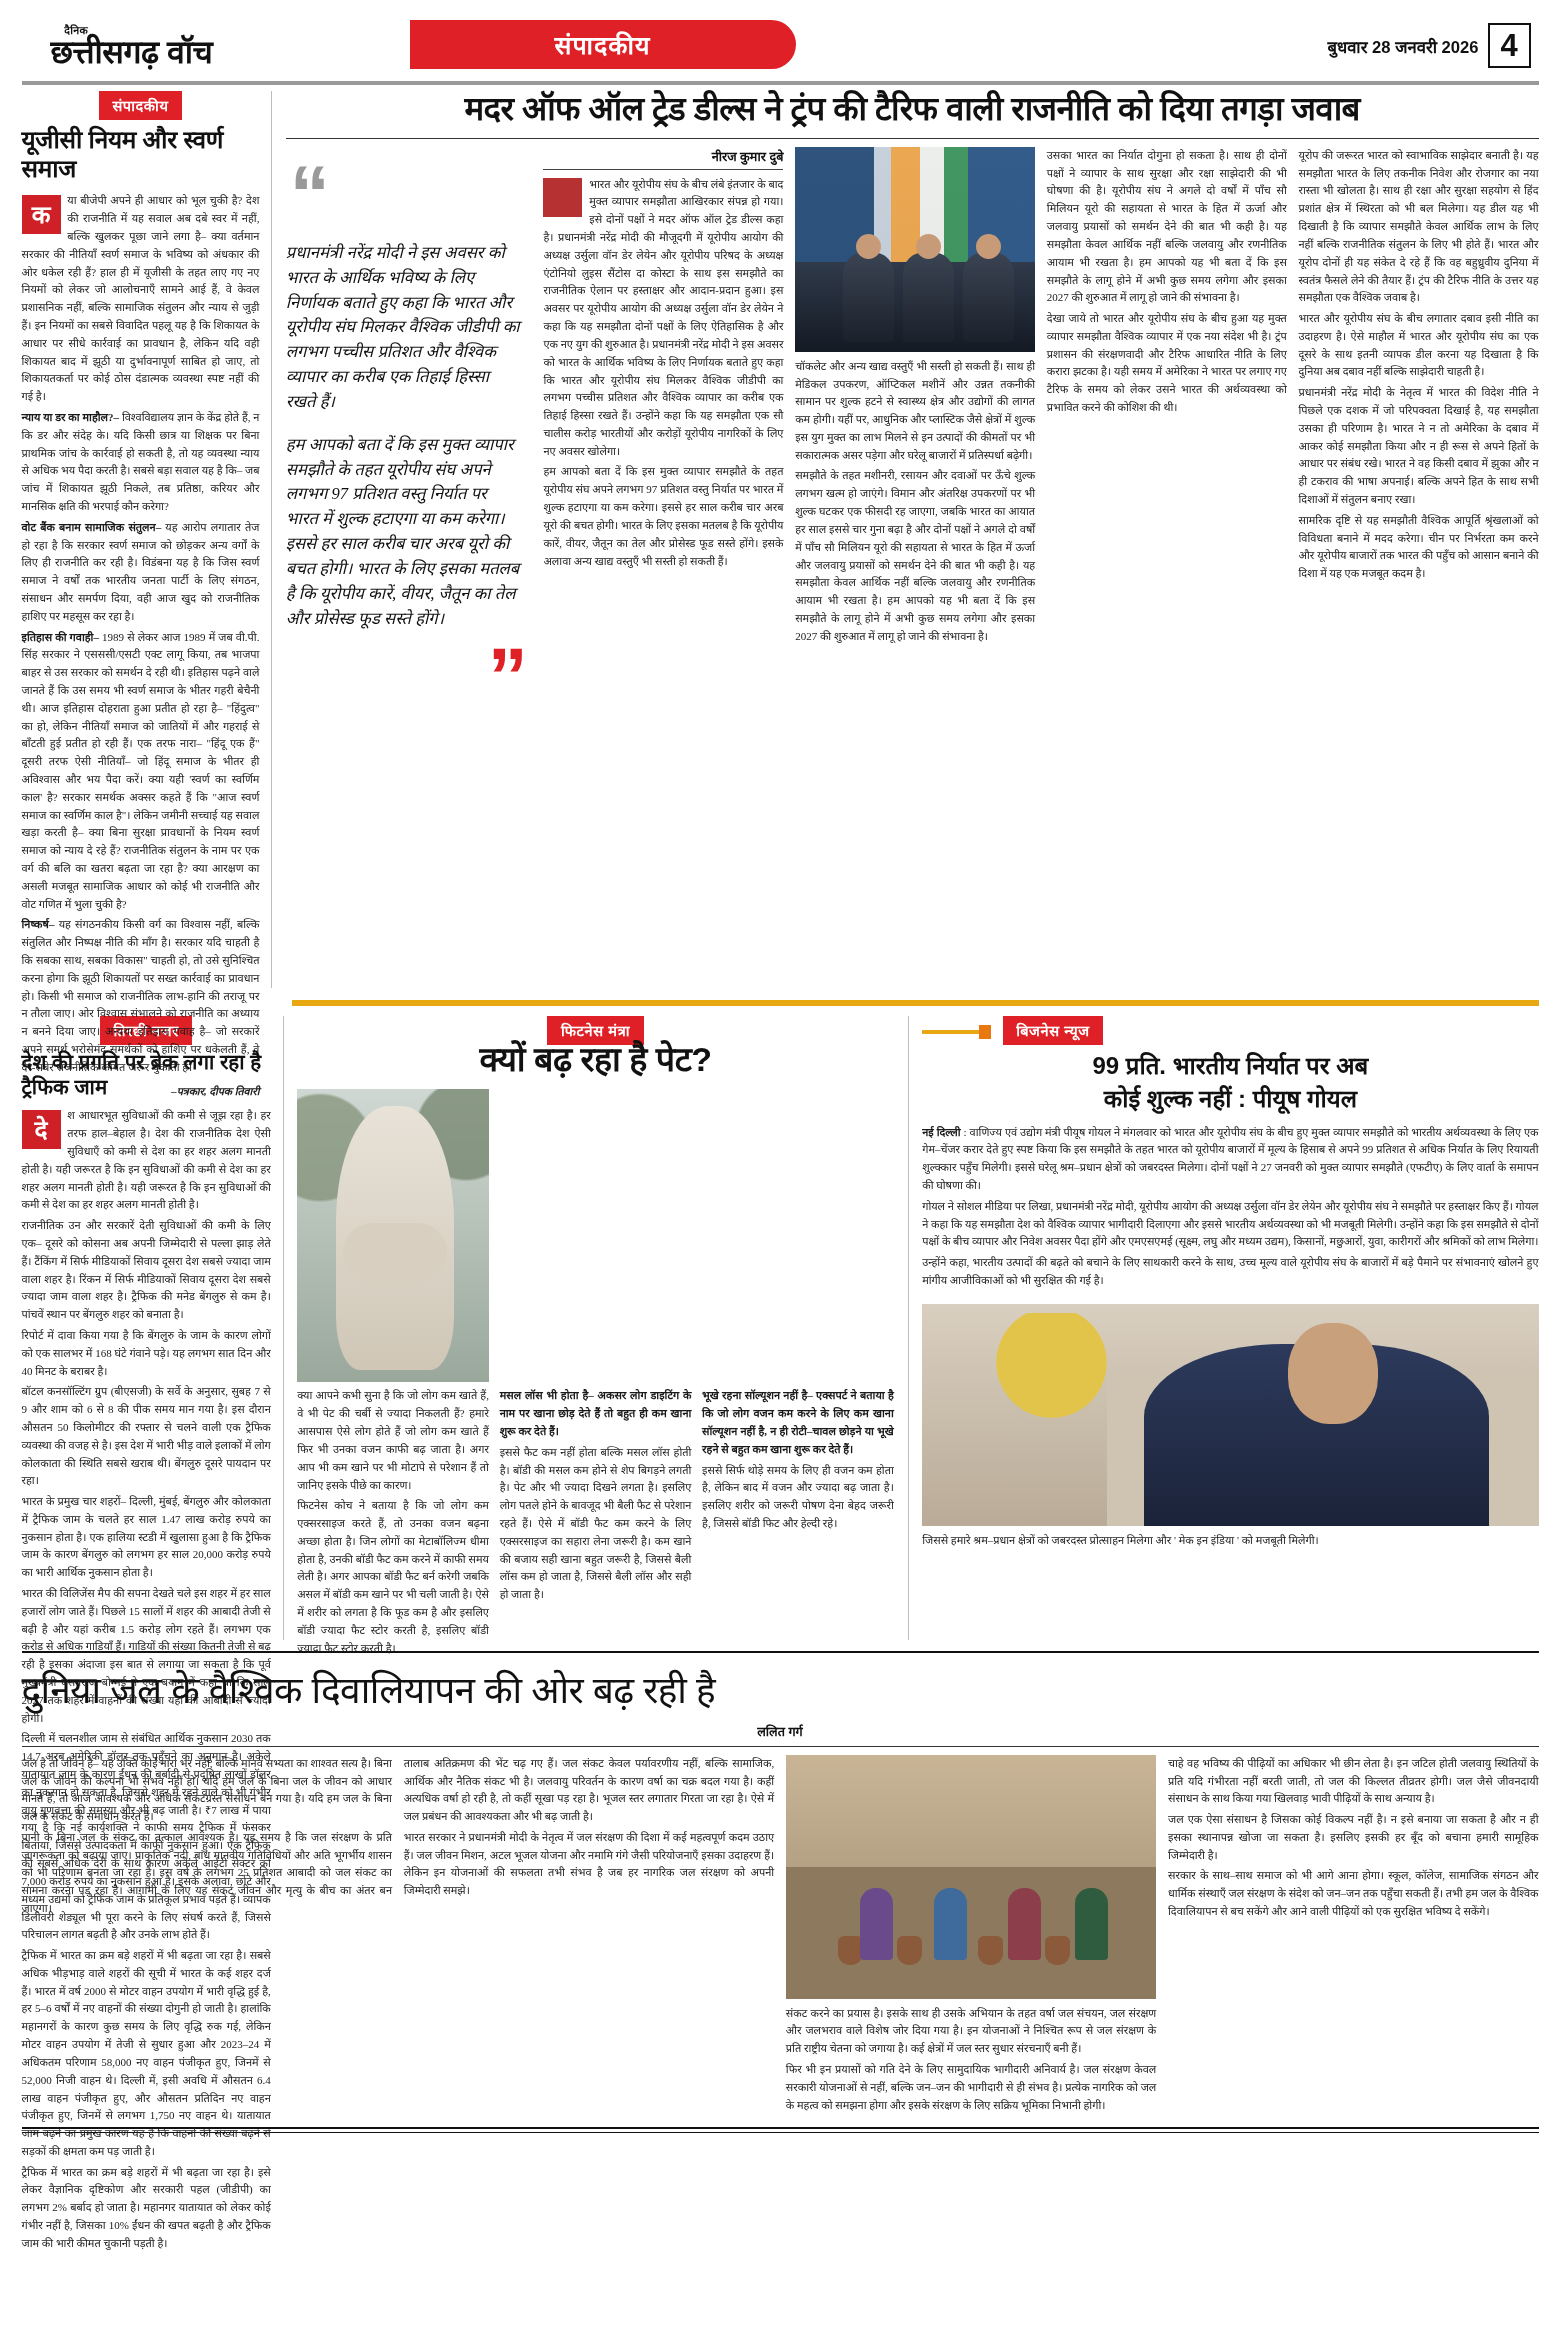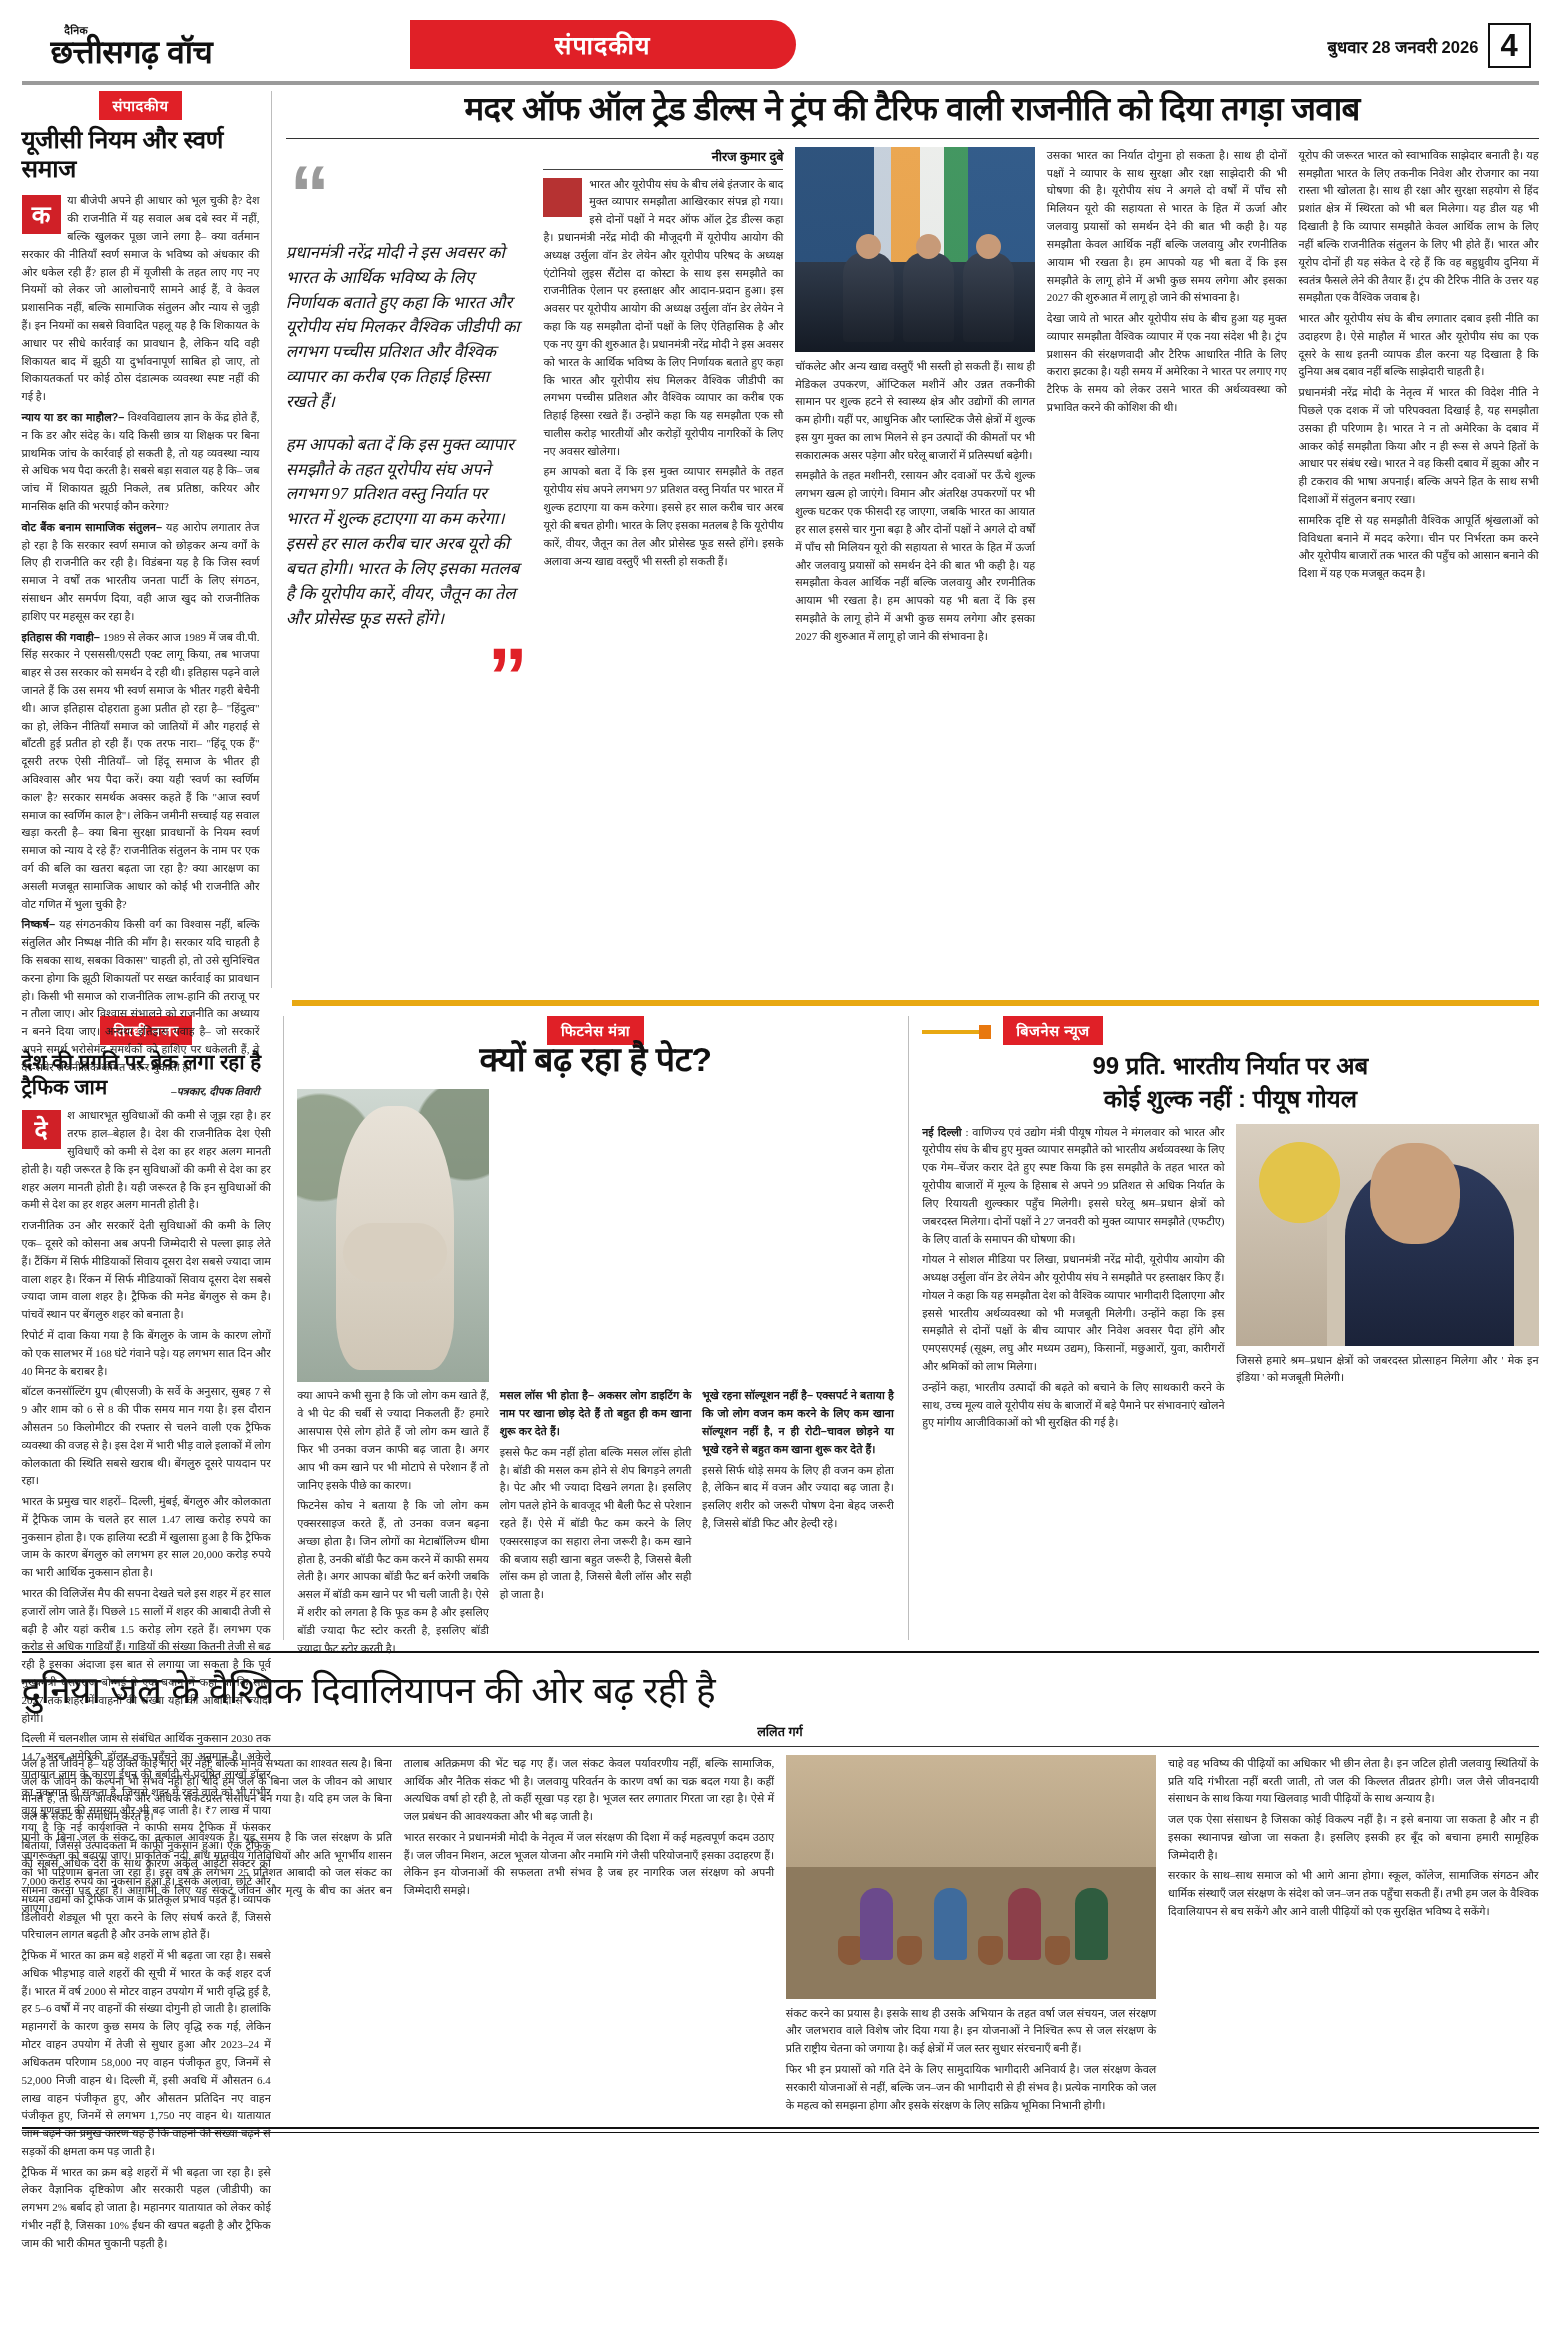--- a/index.html
+++ b/index.html
@@ -51,21 +51,21 @@
   }
   .vrule { width:1px; background:#bdbdbd; }
   .hrule { height:1px; background:#333; }
   .hrule-th { height:2px; background:#111; }
   .body-txt {
     font-size:11px; line-height:1.62; text-align:justify;
     font-family:"Liberation Serif", serif; color:#1a1a1a;
     hyphens:auto;
   }
   .body-txt p { margin-bottom:2.9px; }
-  .body-txt b { font-weight:bold; }
+  .body-txt b { font-weight:bold;font-family:Liberation Serif, serif; }
 
   
   .topzone { display:flex; margin-top:5.9px; height:897px; }
   .col-left { width:261px; padding-right:11.7px; }
   .col-left .redtab { margin-bottom:5.9px; }
   .lead-head {
     font-family:"Liberation Sans", sans-serif; font-weight:bold;
     font-size:24.4px; line-height:1.18; color:#111; margin-bottom:8.8px;
     letter-spacing:-0.3px;
   }
@@ -133,21 +133,21 @@
   .midzone { display:flex; margin-top:9.8px; height:624px; }
   .mid-left { width:261px; padding-right:11.7px; }
   .mid-center { width:624px; padding:0 13.7px; }
   .mid-right { flex:1; padding-left:13.7px; }
   .mid-head {
     font-family:"Liberation Sans", sans-serif; font-weight:bold; color:#111;
   }
   .mid-head.s1 { font-size:20.5px; line-height:1.2; margin:5.9px 0 7.8px; }
   .mid-head.s2 { font-size:34px; line-height:1.18; text-align:center; margin:7.8px 0 9.8px; letter-spacing:-0.5px;}
   .mid-head.s3 { font-size:24px; line-height:1.2; text-align:center; margin:7.8px 0 9.8px; }
-  .mid-cols-2 { display:flex; gap:11.7px; }
+  .mid-cols-2 { display:flex; gap:11.7px;flex-direction:column; }
   .mid-cols-2 > div { flex:1; }
   .mid-cols-3 { display:flex; gap:10.7px; }
   .mid-cols-3 > div { flex:1; }
   .photo-belly { width:100%; height:293px; background:linear-gradient(#cfd8d2,#9aa89c); position:relative; overflow:hidden; }
   .photo-belly .torso { position:absolute; left:20%; top:6%; width:62%; height:90%;
     background:linear-gradient(#e8e2d8,#cfc6b6); border-radius:44% 44% 20% 20%; }
   .photo-belly .arm { position:absolute; left:24%; top:46%; width:54%; height:20%;
     background:#d8cfc0; border-radius:39px; }
   .photo-belly .bg { position:absolute; inset:0; background:
      radial-gradient(circle at 12% 20%, #7f8f74 0 18%, transparent 19%),

